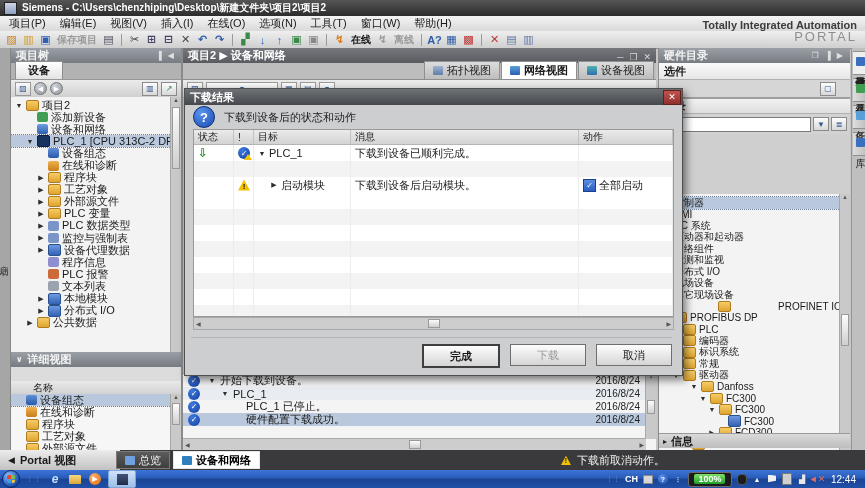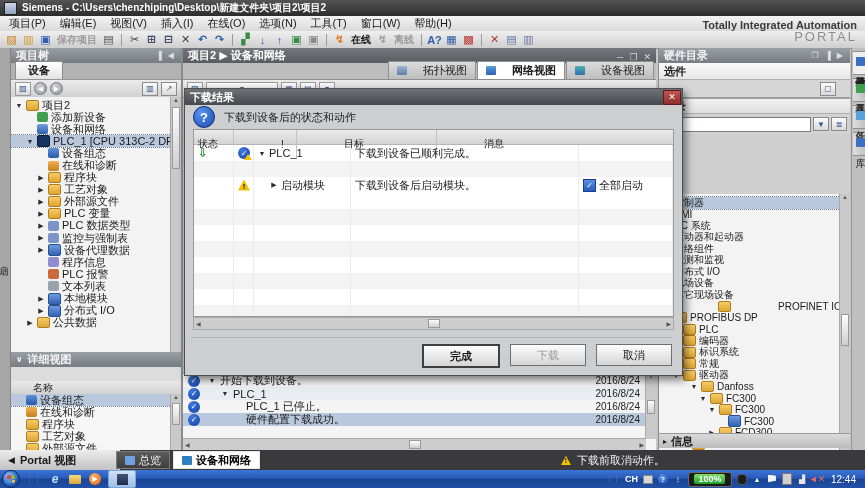--- a/index.html
+++ b/index.html
@@ -64,21 +64,21 @@
   .dview-cols{position:absolute;left:0;right:0;top:333px;height:13px;background:linear-gradient(#e9e9e9,#d2d2d2);
     border-bottom:1px solid #aaa;display:flex;align-items:center;padding-left:22px;font-size:10px;}
   .dview-rows{position:absolute;left:0;right:0;top:346px;bottom:0;background:#f6f6f6;overflow:hidden;}
   
   .editor{position:absolute;left:183px;top:48px;width:473px;bottom:38px;background:#c4c6c8;}
   .ed-head{height:15px;background:linear-gradient(#75777c,#595b60);color:#fff;font-weight:bold;
     display:flex;align-items:center;justify-content:space-between;padding:0 5px;}
   .winbtns span{margin-left:6px;font-size:9px;color:#d8d8d8;}
   .ed-tabs{height:16px;background:#bdbdbd;display:flex;justify-content:flex-end;align-items:flex-end;
     border-bottom:1px solid #8f8f8f;padding-right:2px;gap:1px;}
-  .ed-tab{display:flex;align-items:center;gap:16px;padding:1px 8px;font-size:11px;
+  .ed-tab{display:flex;align-items:center;gap:4px;padding:1px 8px;font-size:11px;
     background:linear-gradient(#dcdcdc,#bdbdbd);border:1px solid #8f8f8f;border-bottom:none;}
   .ed-tab.active{background:#fff;font-weight:bold;}
   .tabic{width:10px;height:9px;display:inline-block;border-radius:1px;}
   .ic-topology{background:linear-gradient(#9db4d4,#5f7da8);}
   .ic-network{background:linear-gradient(#58a0d8,#2d5fb0);}
   .ic-device{background:linear-gradient(#4fb0b0,#2d6fb0);}
   .ed-tools{height:17px;background:linear-gradient(#ececec,#d2d2d2);border-bottom:1px solid #a8a8a8;
     display:flex;align-items:center;gap:3px;padding:0 4px;}
   .mini{width:14px;height:12px;border:1px solid #9a9a9a;background:linear-gradient(#fbfbfb,#d6d6d6);
     display:inline-flex;align-items:center;justify-content:center;font-size:8px;color:#35598e;}
@@ -100,21 +100,21 @@
   .dlg-title{height:16px;background:linear-gradient(#6e7175,#45484c);color:#fff;font-weight:bold;
     display:flex;align-items:center;justify-content:space-between;padding:0 1px 0 5px;}
   .dlg-x{width:16px;height:13px;background:linear-gradient(#c2534f,#8f2f2c);color:#fff;font-size:9px;
     display:inline-flex;align-items:center;justify-content:center;border:1px solid #5f1f1d;}
   .dlg-sub{display:flex;align-items:center;gap:9px;padding:2px 8px;height:20px;}
   .qicon{width:20px;height:20px;border-radius:50%;background:radial-gradient(circle at 35% 28%,#5b93ee,#1a4cb0);
     color:#fff;font-weight:bold;font-size:13px;display:flex;align-items:center;justify-content:center;border:1px solid #0d2f78;}
   .dlg-table{position:absolute;left:8px;right:8px;top:40px;height:186px;background:#fff;border:1px solid #9a9a9a;overflow:hidden;}
   .dlg-grid{display:grid;grid-template-columns:40px 20px 97px 228px 1fr;}
   .dlg-chead{height:14px;background:linear-gradient(#ebebeb,#d3d3d3);border-bottom:1px solid #b5b5b5;
-    font-size:10px;align-items:center;gap:43px;}
+    font-size:10px;align-items:center;}
   .dlg-chead span{padding-left:4px;border-right:1px solid #c2c2c2;height:100%;display:flex;align-items:center;}
   .dlg-row{height:16px;align-items:center;font-size:11px;}
   .dlg-row.alt{background:#f3f3f3;}
   .dcell{height:100%;display:flex;align-items:center;gap:3px;padding-left:4px;border-right:1px solid #ececec;overflow:hidden;white-space:nowrap;}
   .dlarrow{color:#1f8f2e;font-weight:bold;font-size:12px;}
   .okwarn{width:12px;height:12px;border-radius:50%;background:radial-gradient(circle at 35% 30%,#3f7ae0,#123f9e);
     color:#fff;font-size:8px;display:inline-flex;align-items:center;justify-content:center;position:relative;}
   .okwarn b{position:absolute;right:-2px;bottom:-1px;width:0;height:0;border-left:4px solid transparent;
     border-right:4px solid transparent;border-bottom:6px solid #f2c200;}
   .tri{width:12px;height:11px;background:#f2c200;clip-path:polygon(50% 0,100% 100%,0 100%);

